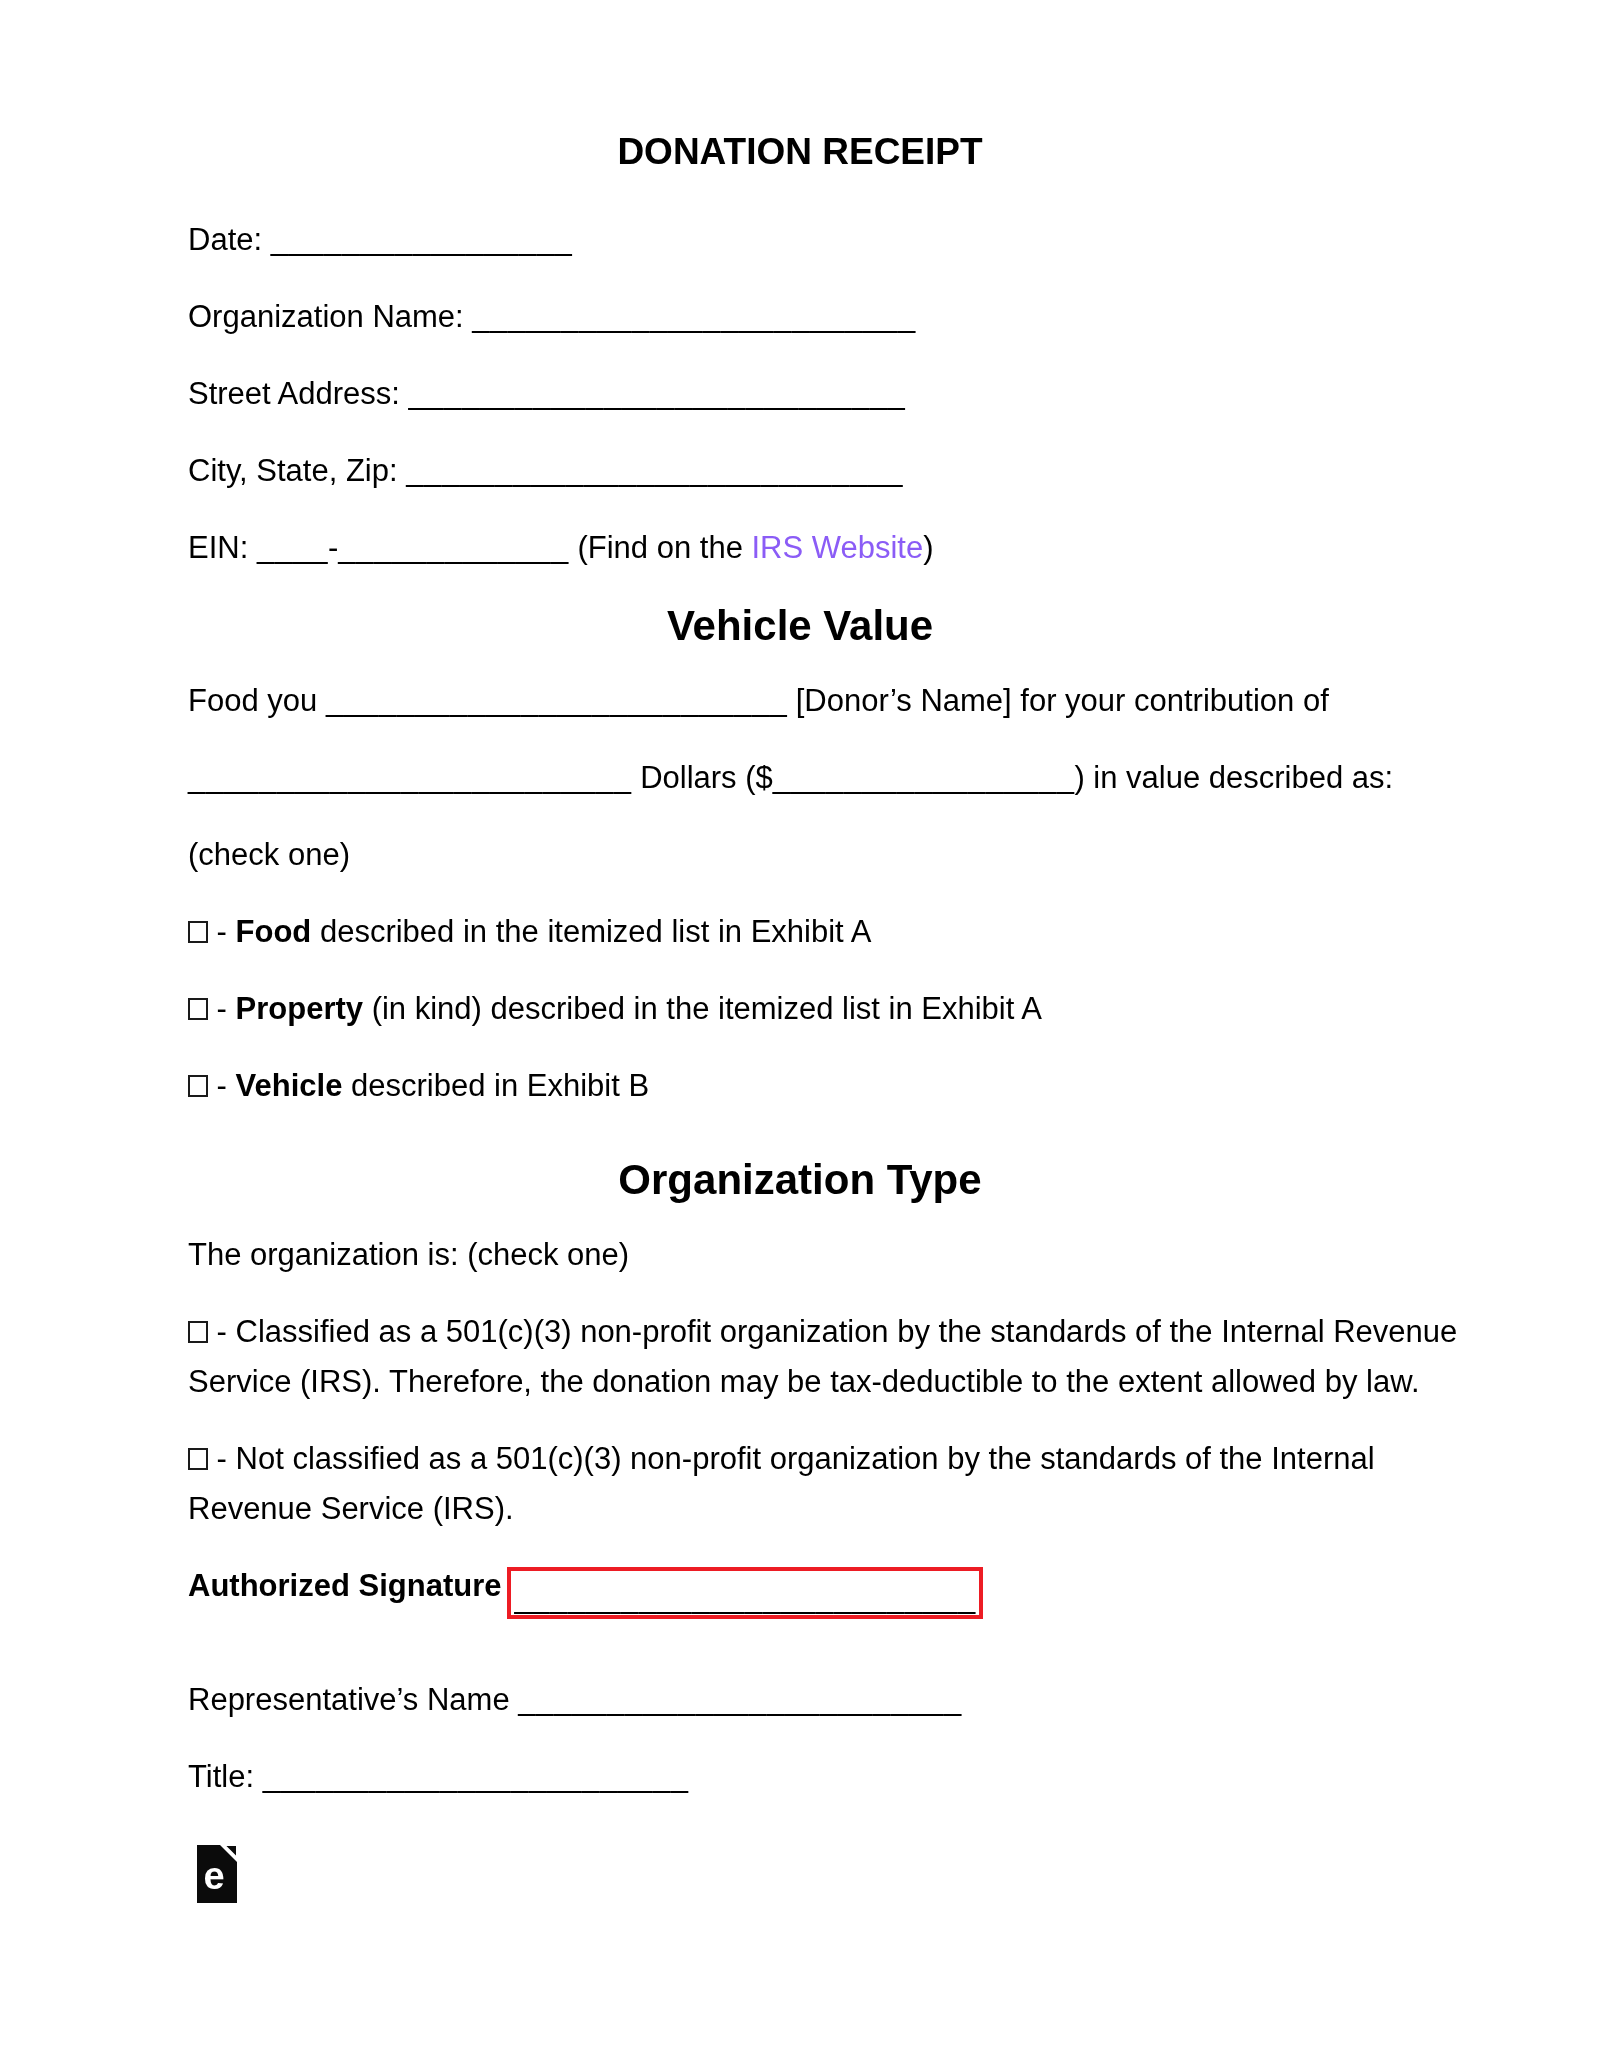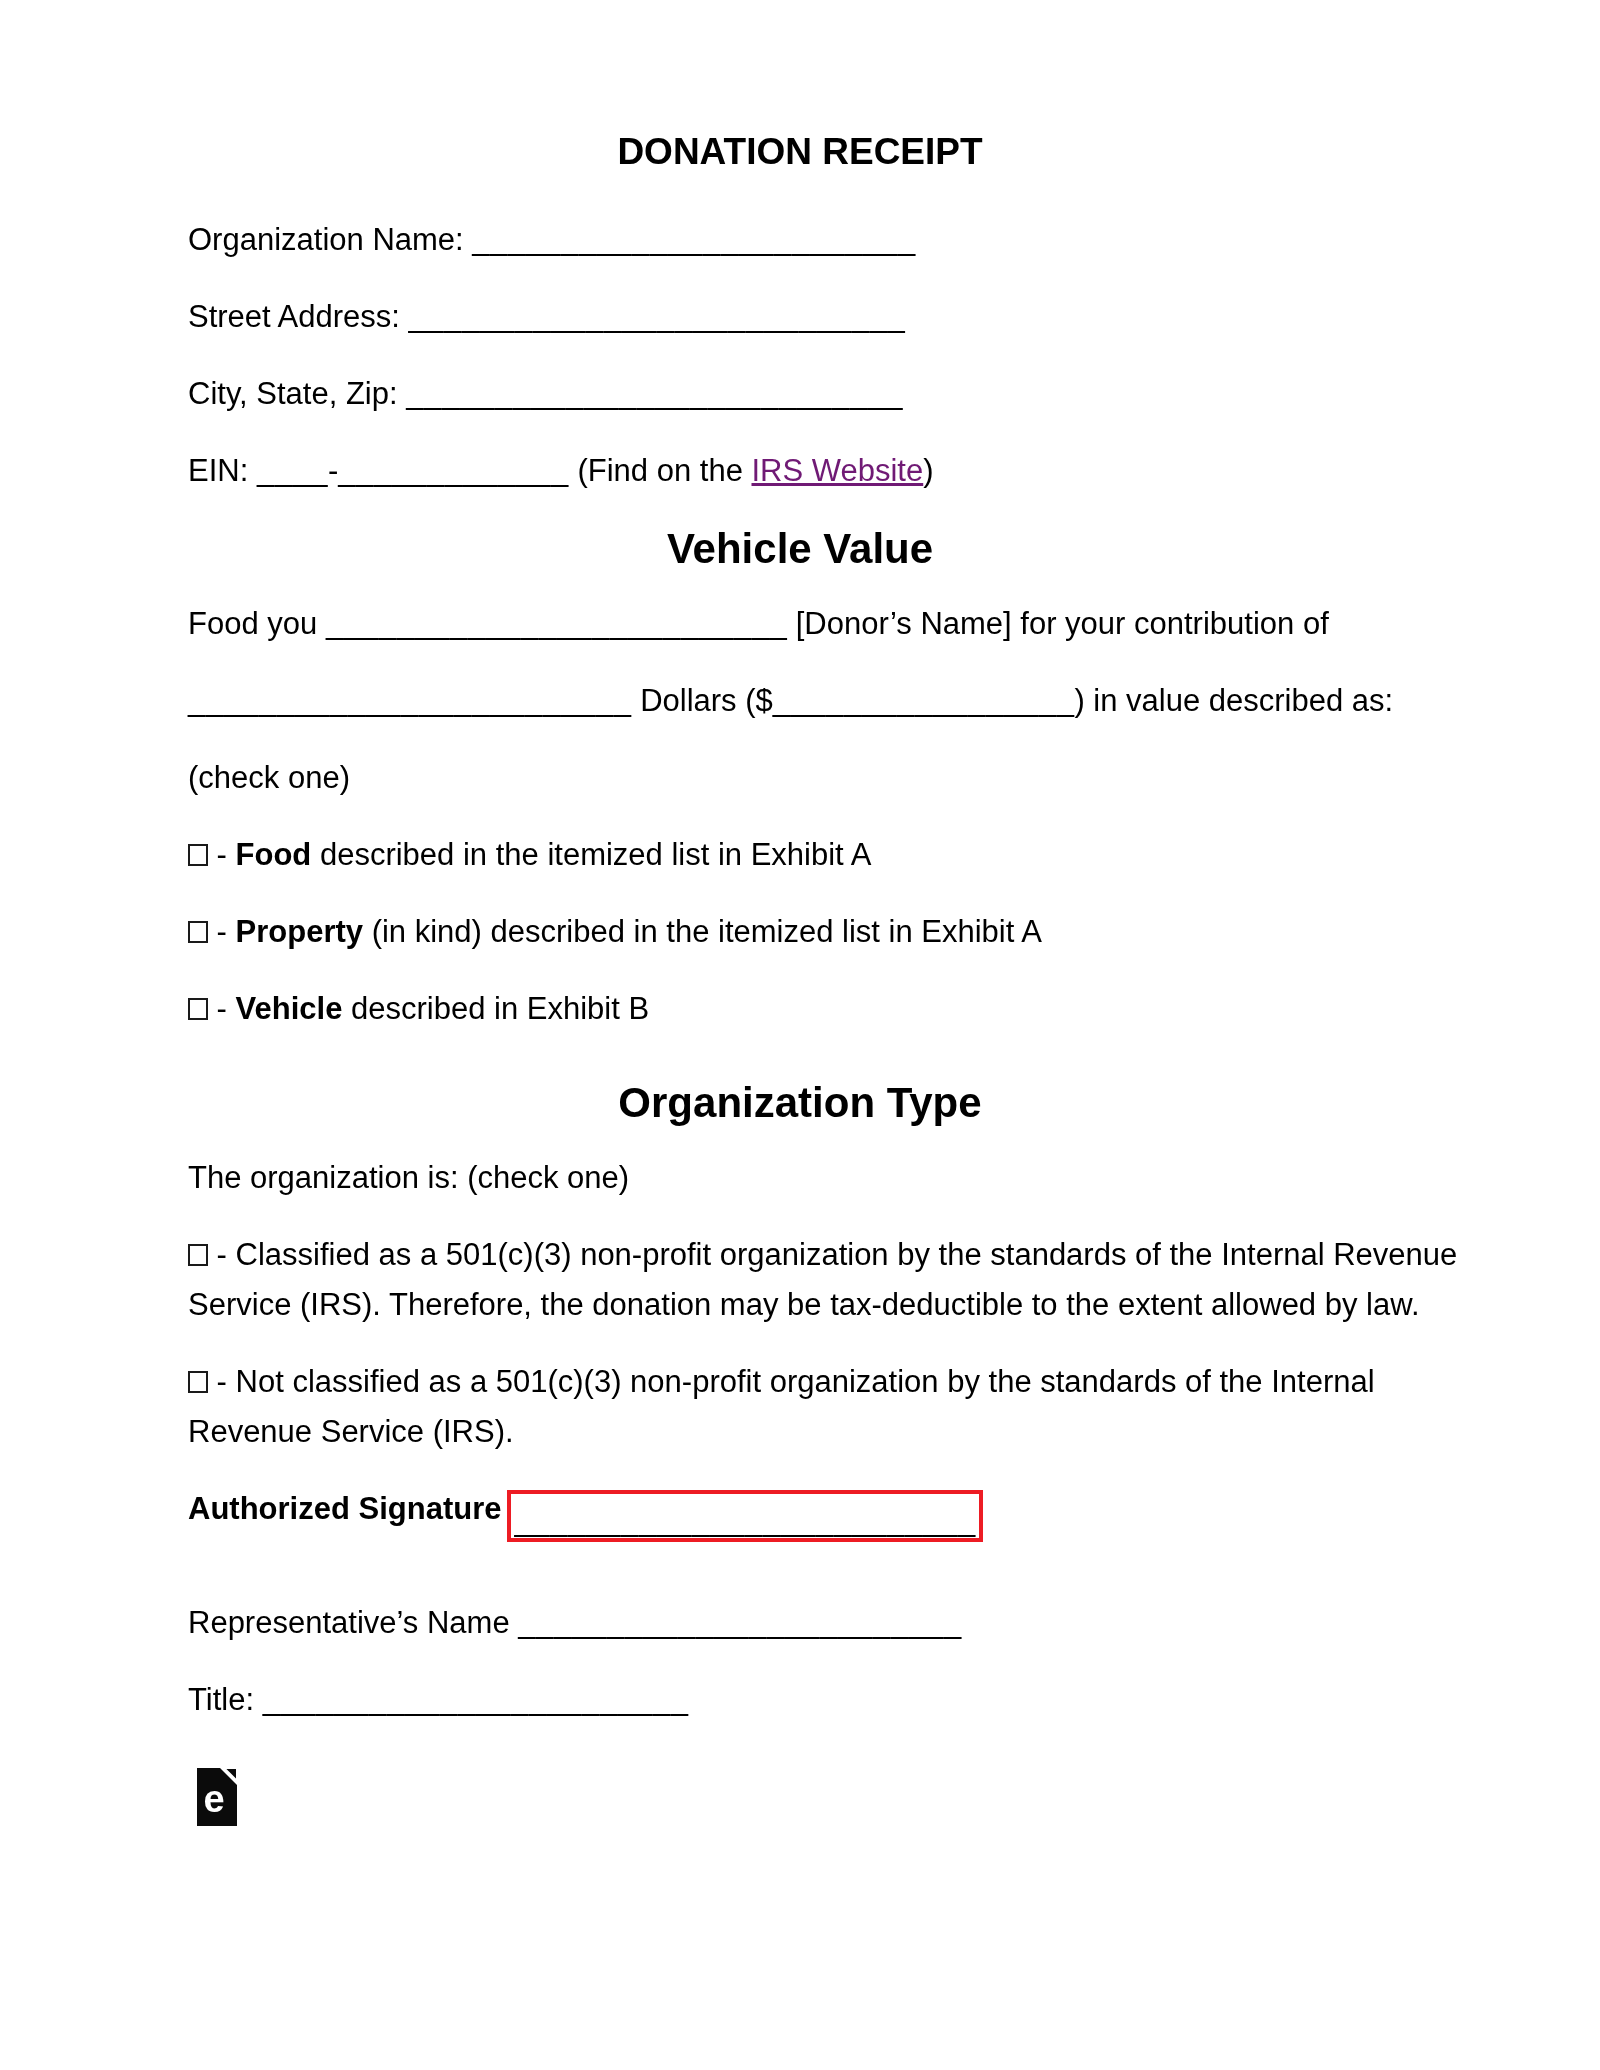--- a/index.html
+++ b/index.html
@@ -16,21 +16,21 @@
   }
   h2.section-heading{
     font-size:42px;font-weight:bold;text-align:center;line-height:52px;
   }
   #dv-heading{margin:6px 0 24px;}
   #ot-heading{margin:43px 0 24px;}
   p.line{margin:0 0 27px;line-height:50px;}
   p.nowrap{white-space:nowrap;}
   .b{font-weight:bold;}
   .u{}
-  .link{color:#701a75;text-decoration:underline;cursor:pointer;}
+  .link{color:#8b5cf6;cursor:pointer;}
   .cb{
     display:inline-block;width:16px;height:18px;
     border:2px solid #1a1a1a;background:#fff;vertical-align:-1px;
   }
   .blank{letter-spacing:0.5px;}
   .sig-line{margin:0 0 56px;line-height:50px;white-space:nowrap;}
   .sig-box{
     display:inline-flex;align-items:flex-end;height:44px;
     border:4px solid #ed1c24;padding:0 3px;vertical-align:-12px;
     margin-left:6px;
@@ -38,20 +38,21 @@
   .sig-box .blank{line-height:34px;}
   .logo{margin:16px 0 0 9px;width:40px;height:58px;}
 </style>
 </head>
 <body>
 
 <div class="page">
 
   <h1 class="doc-title">DONATION RECEIPT</h1>
 
+  <p class="line"><span>Date: </span><span class="blank">_________________</span></p>
 
   <p class="line"><span>Organization Name: </span><span class="blank">_________________________</span></p>
 
   <p class="line"><span>Street Address: </span><span class="blank">____________________________</span></p>
 
   <p class="line"><span>City, State, Zip: </span><span class="blank">____________________________</span></p>
 
   <p class="line"><span>EIN: </span><span class="blank">____</span><span>-</span><span class="blank">_____________</span><span> (Find on the </span><span class="link">IRS Website</span><span>)</span></p>
 
   <h2 class="section-heading" id="dv-heading">Vehicle Value</h2>

